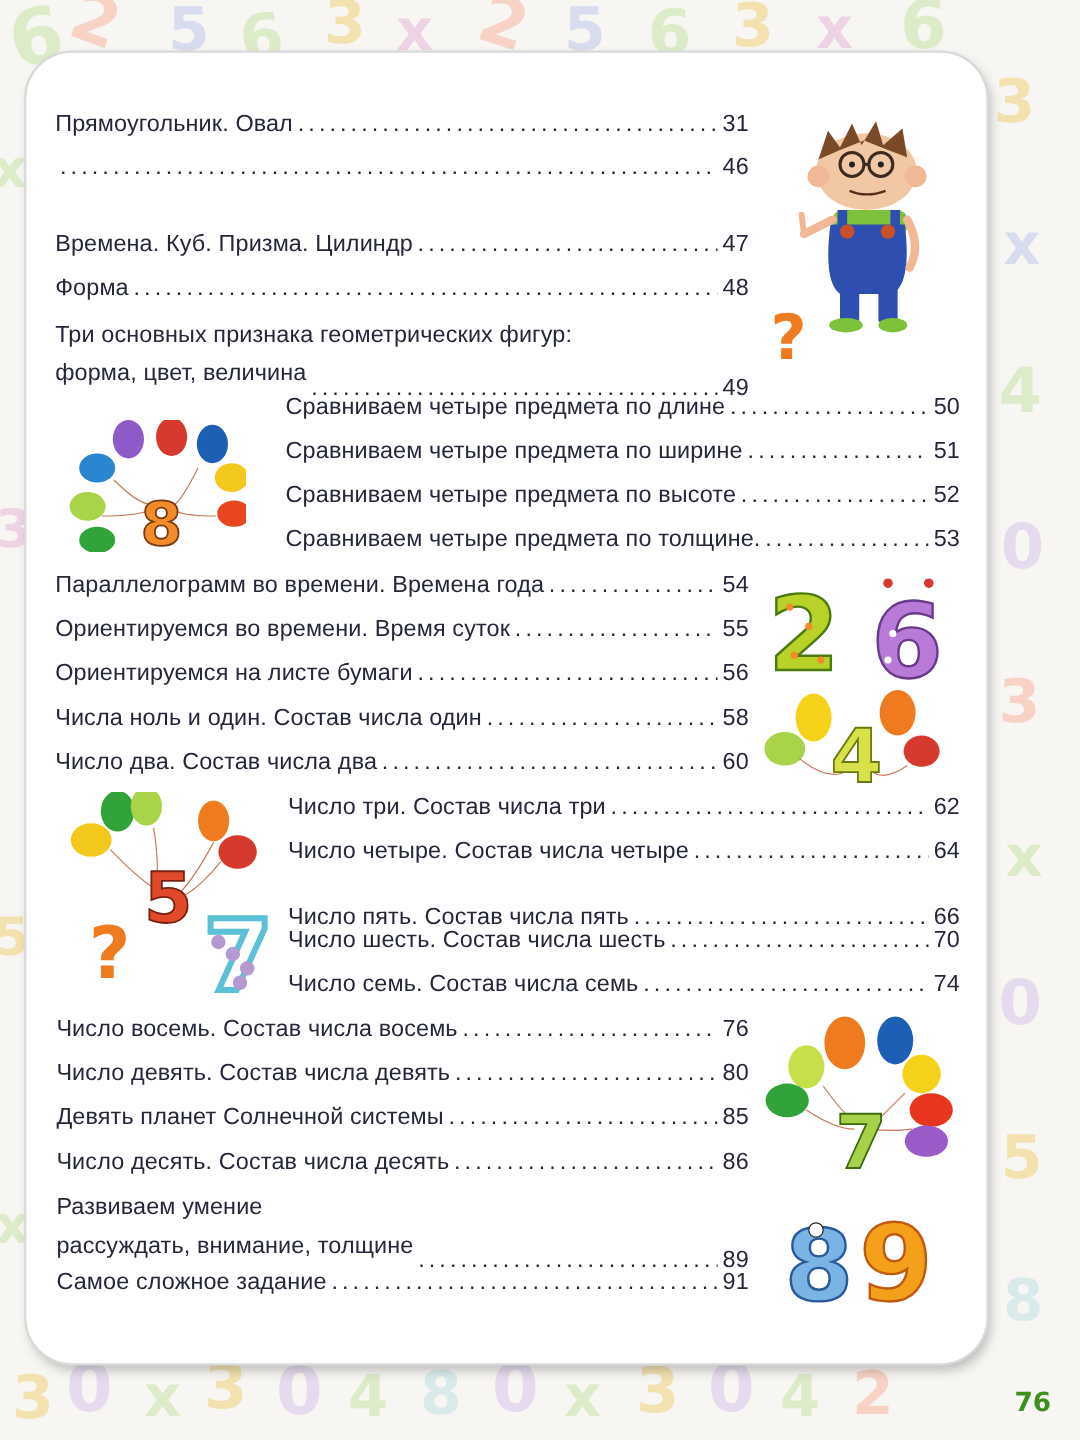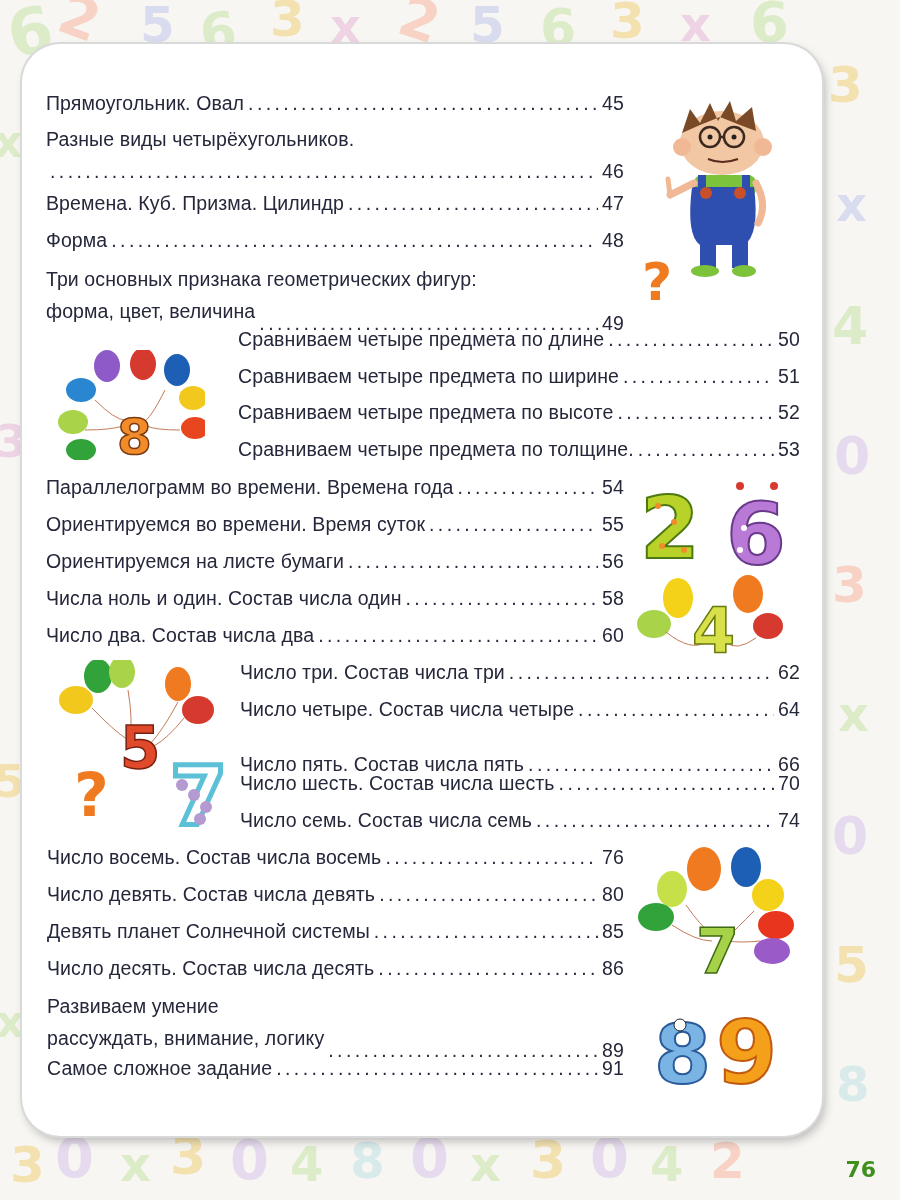--- a/index.html
+++ b/index.html
@@ -82,26 +82,25 @@
 </div>
 
 <div class="card"></div>
 
 <div>
 
   <div class="entry" style="left:46px;top:94px;width:578px">
     <div class="row">
         <span class="title-line">Прямоугольник. Овал</span>
         <span class="dots">...............................................................................................</span>
-        <span class="page">45</span>
+        <span class="page">31</span>
       </div>
   </div>
 
   <div class="entry multi" style="left:46px;top:130px;width:578px">
-    <span class="title-line">Разные виды четырёхугольников.</span>
     <div class="row">
         <span class="dots">...............................................................................................</span>
         <span class="page">46</span>
       </div>
   </div>
 
   <div class="entry" style="left:46px;top:194px;width:578px">
     <div class="row">
         <span class="title-line">Времена. Куб. Призма. Цилиндр</span>
         <span class="dots">...............................................................................................</span>
@@ -251,21 +250,21 @@
   <div class="entry" style="left:47px;top:959px;width:577px">
     <div class="row">
         <span class="title-line">Число десять. Состав числа десять</span>
         <span class="dots">...............................................................................................</span>
         <span class="page">86</span>
       </div>
   </div>
   <div class="entry multi" style="left:47px;top:997px;width:577px">
     <span class="title-line">Развиваем умение</span>
     <div class="row">
-        <span class="title-line">рассуждать, внимание, логику</span>
+        <span class="title-line">рассуждать, внимание, толщине</span>
         <span class="dots">...............................................................................................</span>
         <span class="page">89</span>
       </div>
   </div>
   <div class="entry" style="left:47px;top:1059px;width:577px">
     <div class="row">
         <span class="title-line">Самое сложное задание</span>
         <span class="dots">...............................................................................................</span>
         <span class="page">91</span>
       </div>

